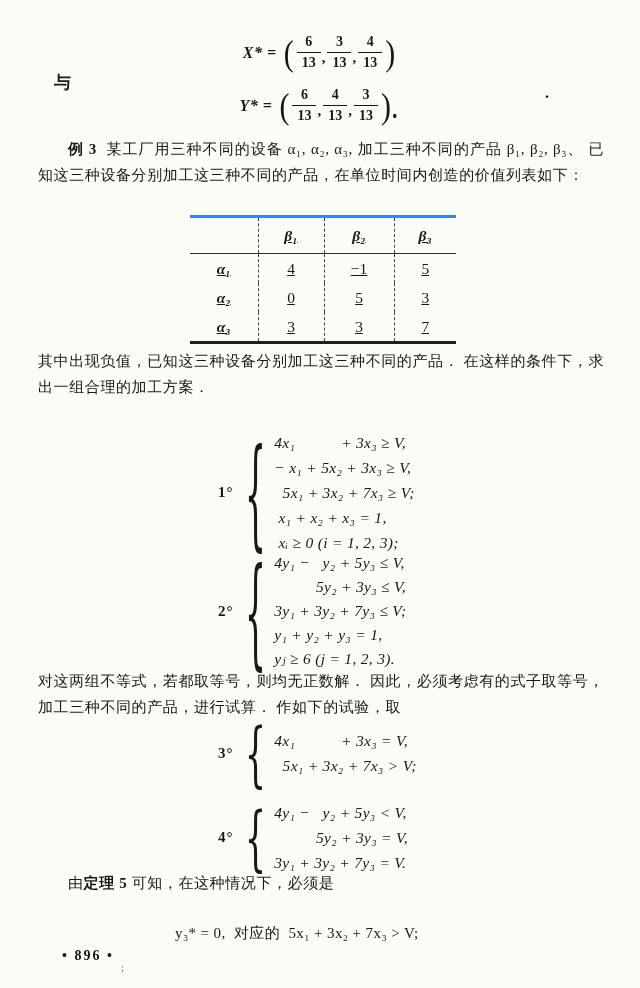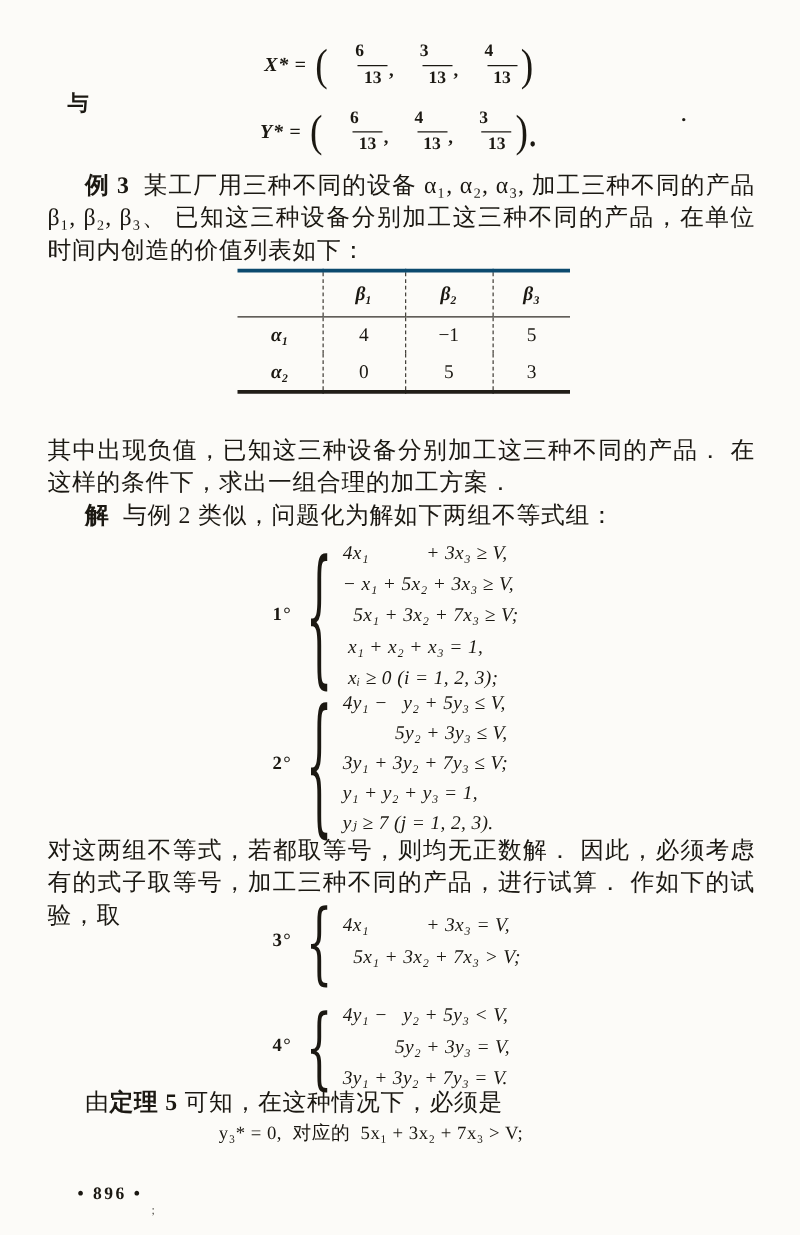--- a/index.html
+++ b/index.html
@@ -2,43 +2,43 @@
 <html><head>
 <meta charset="utf-8">
 <style>
   html,body{margin:0;padding:0;background:#e8e6e1;}
   .page{
     position:relative;width:640px;height:988px;margin:0 auto;
     background:#fcfbf8;color:#1b1812;overflow:hidden;
     font-family:"Liberation Serif","DejaVu Serif",serif;
   }
   .abs{position:absolute;}
-  .cn{font-size:19px;line-height:26px;letter-spacing:.6px;text-align:justify;}
+  .cn{font-size:15px;line-height:26px;letter-spacing:.6px;text-align:justify;}
   .indent{text-indent:30px;}
   .bold{font-weight:bold;}
   
   .formula-row{left:0;right:0;display:flex;justify-content:center;align-items:center;}
   .math-lhs{font-style:italic;font-weight:bold;font-size:16px;margin-right:5px;letter-spacing:.5px;}
   .paren{font-size:30px;line-height:1;display:inline-block;transform:scaleY(1.2);font-weight:400;margin:0 2px;}
   .frac{display:inline-flex;flex-direction:column;align-items:center;line-height:1;font-size:14px;font-weight:bold;margin:0 1px;}
   .frac .fn{padding:1px 5px 3px;}
-  .frac .fd{border-top:1.6px solid #1b1812;padding:3px 5px 1px;margin-left:21px;}
+  .frac .fd{border-top:1.6px solid #1b1812;padding:3px 5px 1px;}
   .fcomma{align-self:flex-end;font-weight:bold;padding:0 1px 5px 0;font-size:15px;}
   
   .eq-group{position:absolute;display:flex;align-items:center;}
   .eq-label{font-weight:bold;font-size:15px;margin-right:8px;letter-spacing:1px;}
   .brace{display:inline-block;font-family:"DejaVu Serif",serif;font-weight:400;margin-right:6px;transform-origin:center;}
   .b5{font-size:42px;transform:scaleY(2.85) scaleX(.8);}
   .b3{font-size:42px;transform:scaleY(1.7) scaleX(.8);}
   .eq-lines{display:flex;flex-direction:column;}
   .eq-line{white-space:pre;font-style:italic;font-size:15.5px;letter-spacing:.3px;}
   .lh25 .eq-line{line-height:25px;}
   .lh24 .eq-line{line-height:24px;}
   
-  table.vtab{border-collapse:collapse;border-top:3px solid #0c4a6e;border-bottom:3px solid #211e18;}
+  table.vtab{border-collapse:collapse;border-top:3px solid #3b82f6;border-bottom:3px solid #211e18;text-decoration:underline;}
   table.vtab th,table.vtab td{text-align:center;padding:0;font-size:15.5px;}
   table.vtab thead th{height:35px;font-style:italic;font-weight:bold;border-bottom:1px solid #2e2b25;}
   table.vtab tbody td{height:29px;}
   td.rowlab,th.rowlab{font-style:italic;font-weight:bold;}
   .vline{border-left:1px dashed #45423b;}
   
   .concl{white-space:pre;font-size:15px;line-height:25px;letter-spacing:.4px;}
   .pgnum{font-weight:bold;font-size:14px;letter-spacing:2px;}
   .stray{font-size:9px;opacity:.85;}
 </style>
@@ -117,29 +117,32 @@
           <td class="vline">4</td>
           <td class="vline">−1</td>
           <td class="vline">5</td>
         </tr>
         <tr>
           <td class="rowlab">α₂</td>
           <td class="vline">0</td>
           <td class="vline">5</td>
           <td class="vline">3</td>
         </tr>
+        <tr>
+          <td class="rowlab">α₃</td>
+          <td class="vline">3</td>
+          <td class="vline">3</td>
+          <td class="vline">7</td>
+        </tr>
       </tbody>
     </table>
   </div>
 
   <div class="abs cn" style="left:38px;top:348px;width:566px;">其中出现负值，已知这三种设备分别加工这三种不同的产品． 在这样的条件下，求出一组合理的加工方案．</div>
 
-  <div class="abs cn indent" style="left:38px;top:400px;width:566px;">
-    <span class="bold">解</span>&nbsp;&nbsp;<span>与例 2 类似，问题化为解如下两组不等式组：</span>
-  </div>
 
   <div class="eq-group lh25" style="left:218px;top:430px;">
     <span class="eq-label">1°</span>
     <span class="brace b5">{</span>
     <div class="eq-lines">
       <div class="eq-line">4x₁           + 3x₃ ≥ V,</div>
       <div class="eq-line">− x₁ + 5x₂ + 3x₃ ≥ V,</div>
       <div class="eq-line">  5x₁ + 3x₂ + 7x₃ ≥ V;</div>
       <div class="eq-line"> x₁ + x₂ + x₃ = 1,</div>
       <div class="eq-line"> xᵢ ≥ 0 (i = 1, 2, 3);</div>
@@ -147,21 +150,21 @@
   </div>
 
   <div class="eq-group lh24" style="left:218px;top:551px;">
     <span class="eq-label">2°</span>
     <span class="brace b5">{</span>
     <div class="eq-lines">
       <div class="eq-line">4y₁ −   y₂ + 5y₃ ≤ V,</div>
       <div class="eq-line">          5y₂ + 3y₃ ≤ V,</div>
       <div class="eq-line">3y₁ + 3y₂ + 7y₃ ≤ V;</div>
       <div class="eq-line">y₁ + y₂ + y₃ = 1,</div>
-      <div class="eq-line">yⱼ ≥ 7 (j = 1, 2, 3).</div>
+      <div class="eq-line">yⱼ ≥ 6 (j = 1, 2, 3).</div>
     </div>
   </div>
 
   <div class="abs cn" style="left:38px;top:668px;width:566px;">对这两组不等式，若都取等号，则均无正数解． 因此，必须考虑有的式子取等号，加工三种不同的产品，进行试算． 作如下的试验，取</div>
 
   <div class="eq-group lh25" style="left:218px;top:728px;">
     <span class="eq-label">3°</span>
     <span class="brace b3">{</span>
     <div class="eq-lines">
       <div class="eq-line">4x₁           + 3x₃ = V,</div>
@@ -176,20 +179,20 @@
       <div class="eq-line">4y₁ −   y₂ + 5y₃ &lt; V,</div>
       <div class="eq-line">          5y₂ + 3y₃ = V,</div>
       <div class="eq-line">3y₁ + 3y₂ + 7y₃ = V.</div>
     </div>
   </div>
 
   <div class="abs cn indent" style="left:38px;top:870px;width:566px;">
     <span>由</span><span class="bold">定理 5</span> <span>可知，在这种情况下，必须是</span>
   </div>
 
-  <div class="abs" style="left:175px;top:895px;">
+  <div class="abs" style="left:175px;top:921px;">
     <div class="concl">y₃* = 0,  对应的  5x₁ + 3x₂ + 7x₃ &gt; V;</div>
   </div>
 
   <div class="abs pgnum" style="left:62px;top:948px;">• 896 •</div>
   <div class="abs stray" style="left:118px;top:962px;">；</div>
 
 </div>
 
 </body></html>

